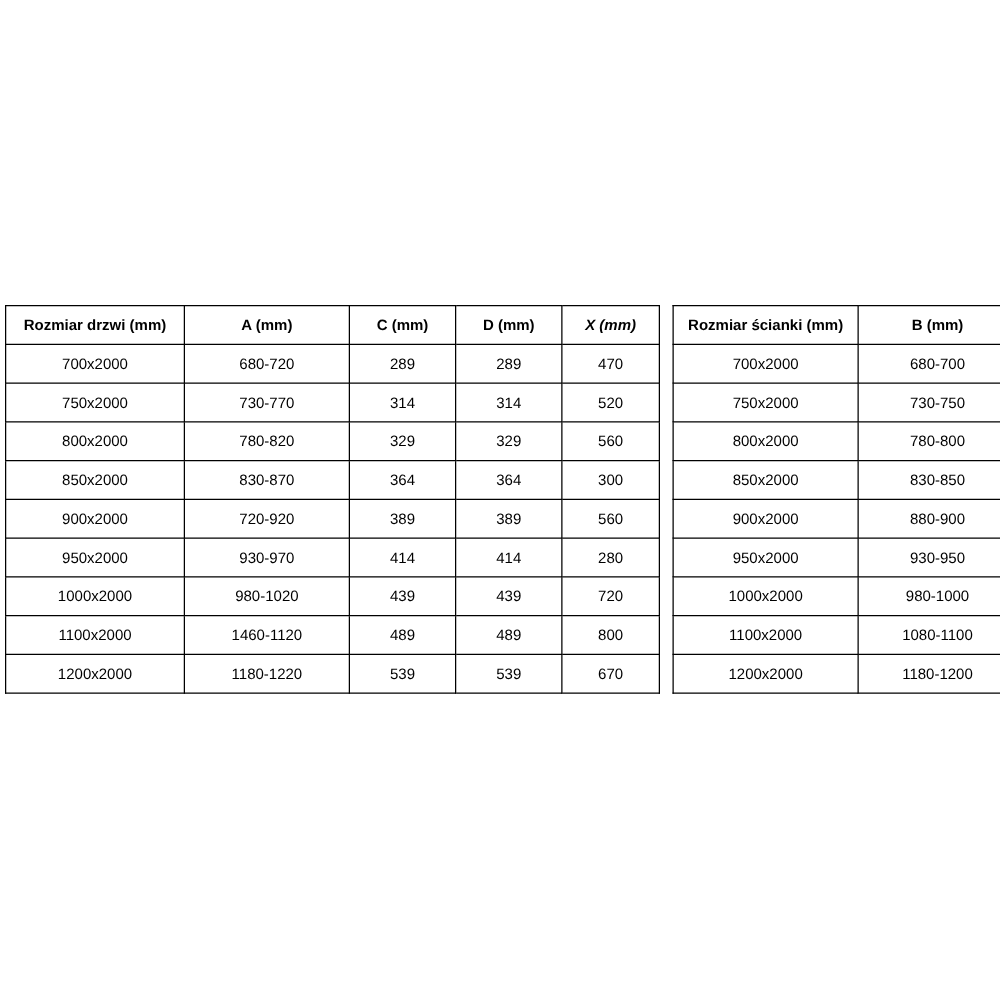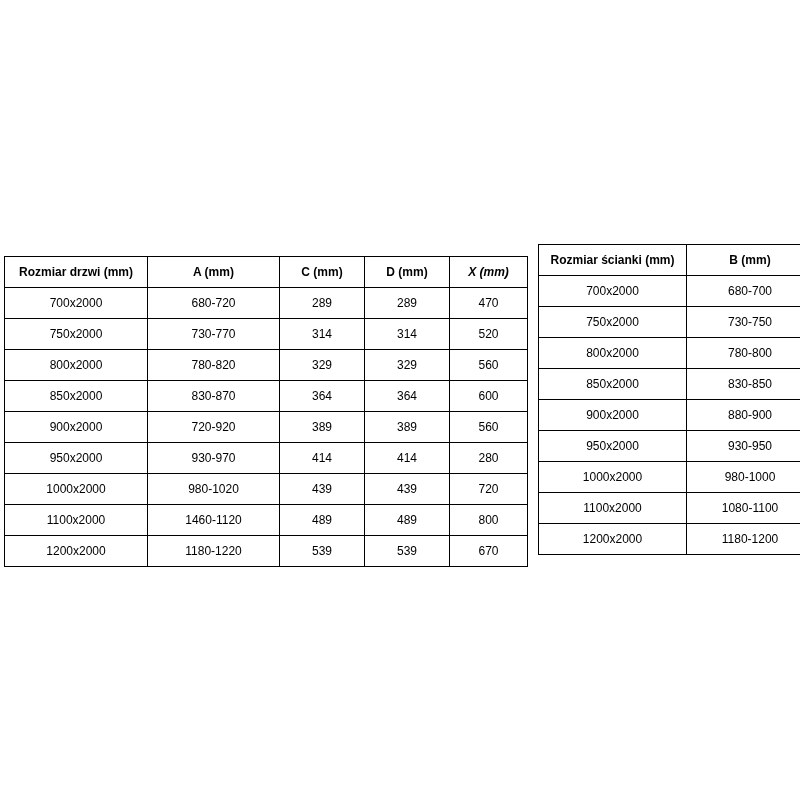--- a/index.html
+++ b/index.html
@@ -40,21 +40,20 @@
     font-weight: bold;
   }
   table.spec-table td {
     font-weight: normal;
   }
   
   #doors-table {
     left: 4px;
     top: 244px;
     width: 478px;
-    margin-top: 12px;
   }
   #doors-table th:nth-child(1) { width: 134px; }
   #doors-table th:nth-child(2) { width: 123px; }
   #doors-table th:nth-child(3) { width: 76px; }
   #doors-table th:nth-child(4) { width: 76px; border-radius: 9px; }
   #doors-table th:nth-child(5) { width: 69px; font-style: italic; }
   
   #walls-table {
     left: 538px;
     top: 244px;
@@ -97,21 +96,21 @@
           <td>780-820</td>
           <td>329</td>
           <td>329</td>
           <td>560</td>
         </tr>
         <tr>
           <td>850x2000</td>
           <td>830-870</td>
           <td>364</td>
           <td>364</td>
-          <td>600</td>
+          <td>300</td>
         </tr>
         <tr>
           <td>900x2000</td>
           <td>720-920</td>
           <td>389</td>
           <td>389</td>
           <td>560</td>
         </tr>
         <tr>
           <td>950x2000</td>

